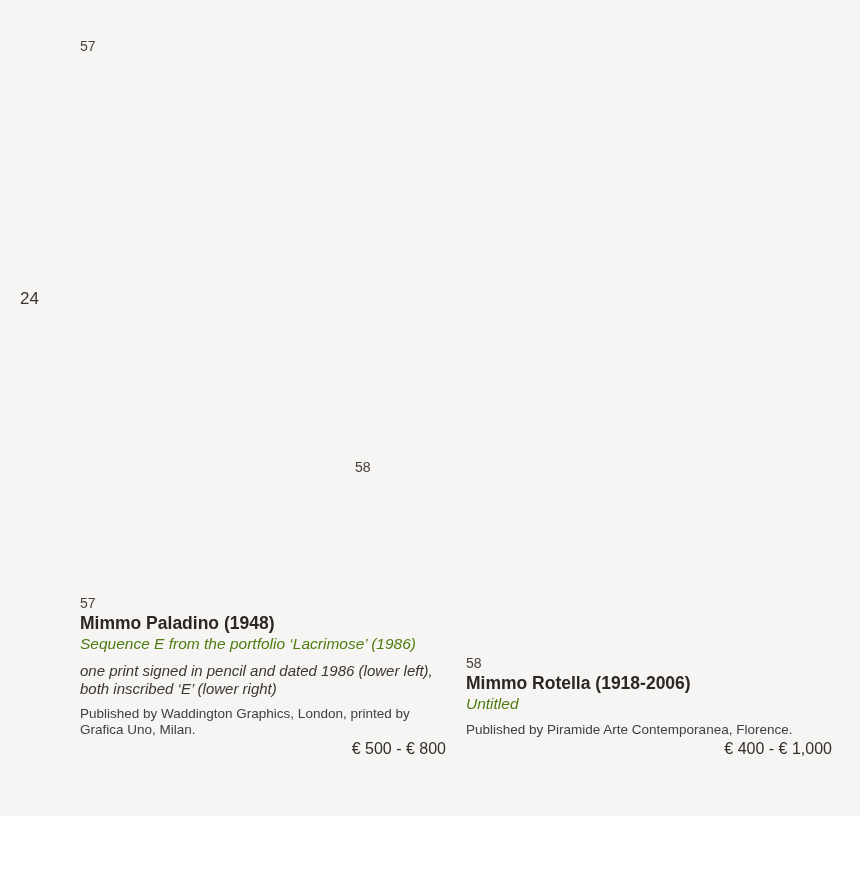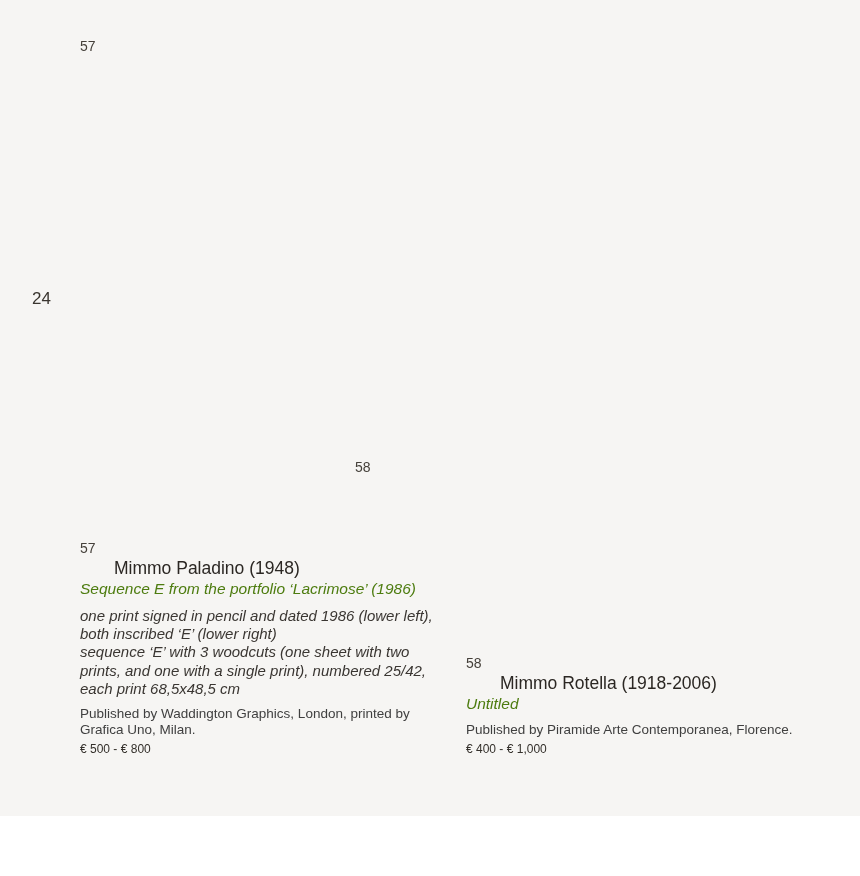--- a/index.html
+++ b/index.html
@@ -17,42 +17,41 @@
   }
   .fig-label {
     position: absolute;
     font-size: 14px;
     color: #45403a;
   }
   .fig-label-57 { left: 80px; top: 38px; }
   .fig-label-58 { left: 355px; top: 459px; }
   .page-number {
     position: absolute;
-    left: 32px;
+    left: 20px;
     top: 289px;
     font-size: 17px;
     color: #3a352f;
   }
   .lot {
     position: absolute;
     bottom: 58px;
   }
   .lot-57 { left: 80px; width: 366px; }
   .lot-58 { left: 466px; width: 366px; }
   .lot-number {
     font-size: 14px;
     line-height: 17px;
     color: #45403a;
   }
   .artist {
     font-size: 17.5px;
-    font-weight: 400;
+    font-weight: 700;
     line-height: 22px;
     color: #2b2723;
-    margin-left: 34px;
   }
   .title {
     font-size: 15.5px;
     font-style: italic;
     line-height: 20px;
     color: #4d7c0f;
     margin-bottom: 8px;
   }
   .desc {
     font-size: 15px;
@@ -61,43 +60,43 @@
     margin-bottom: 8px;
     font-style: italic;
   }
   .published {
     font-size: 13.5px;
     line-height: 16px;
     color: #404040;
     margin-bottom: 2px;
   }
   .estimate {
-    font-size: 12px;
+    font-size: 16px;
     line-height: 18px;
+    text-align: right;
     color: #332f2a;
   }
 </style>
 </head>
 <body>
 
 <div class="page">
 
   <span class="fig-label fig-label-57">57</span>
 
   <span class="page-number">24</span>
 
   <span class="fig-label fig-label-58">58</span>
 
   <div class="lot lot-57">
     <div class="lot-number">57</div>
     <div class="artist">Mimmo Paladino (1948)</div>
     <div class="title">Sequence E from the portfolio ‘Lacrimose’ (1986)</div>
     <div class="desc">
       <div>one print signed in pencil and dated 1986 (lower left), both inscribed ‘E’ (lower right)</div>
-      <div>sequence ‘E’ with 3 woodcuts (one sheet with two prints, and one with a single print), numbered 25/42, each print 68,5x48,5 cm</div>
     </div>
     <div class="published">Published by Waddington Graphics, London, printed by Grafica Uno, Milan.</div>
     <div class="estimate">€ 500 - € 800</div>
   </div>
 
   <div class="lot lot-58">
     <div class="lot-number">58</div>
     <div class="artist">Mimmo Rotella (1918-2006)</div>
     <div class="title">Untitled</div>
     <div class="published">Published by Piramide Arte Contemporanea, Florence.</div>

